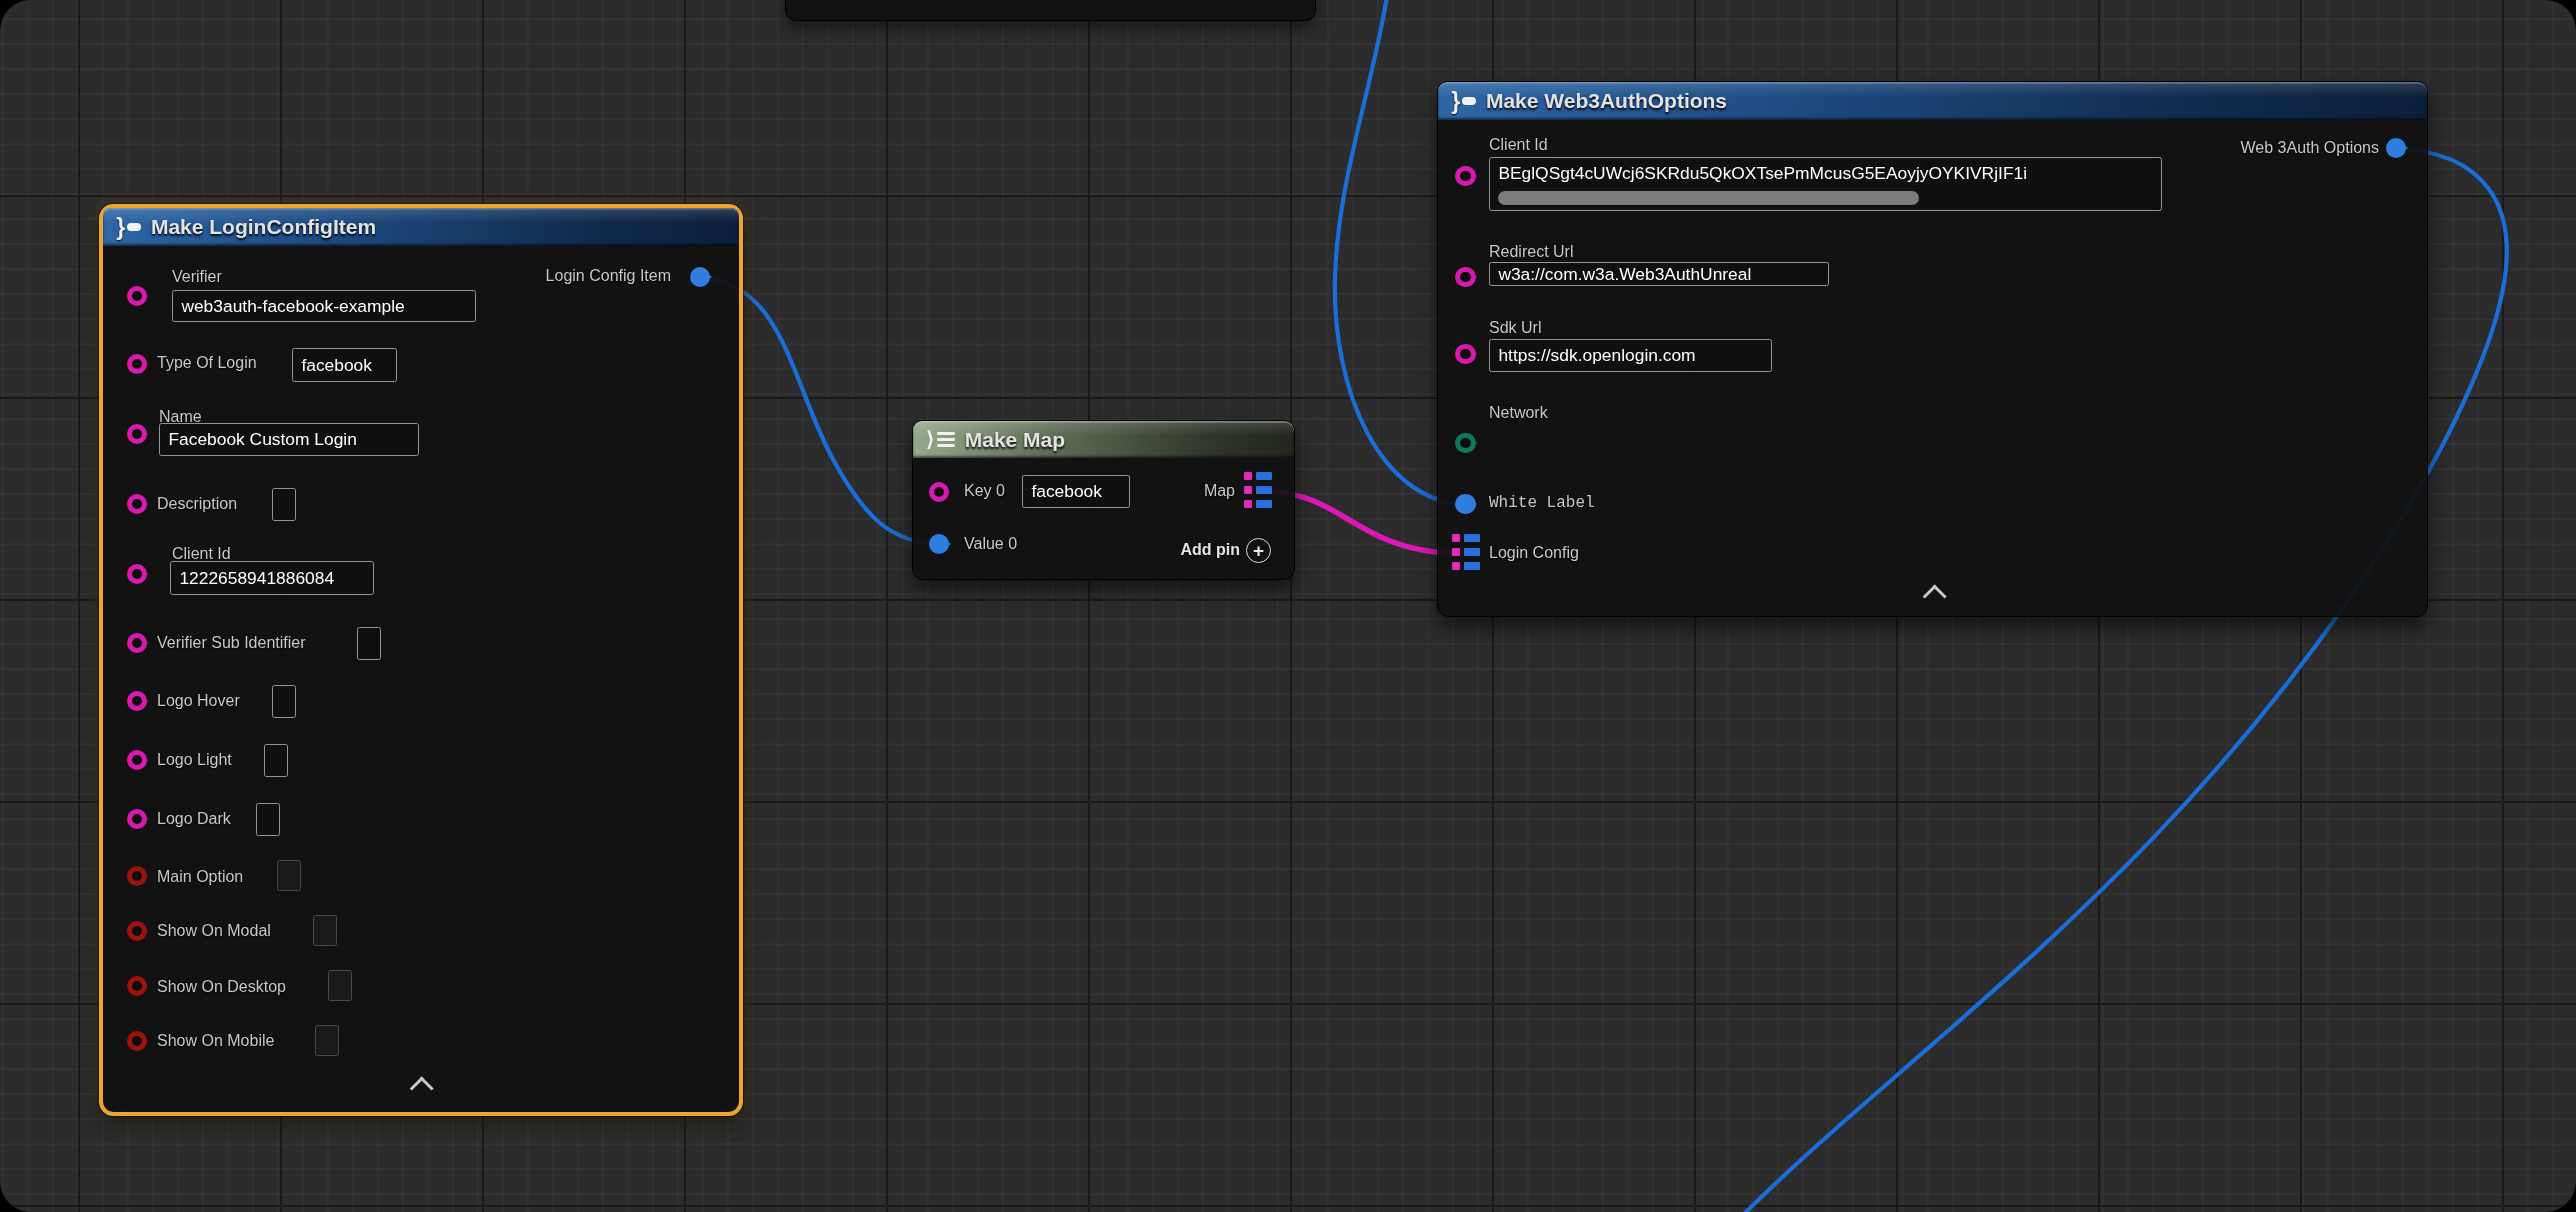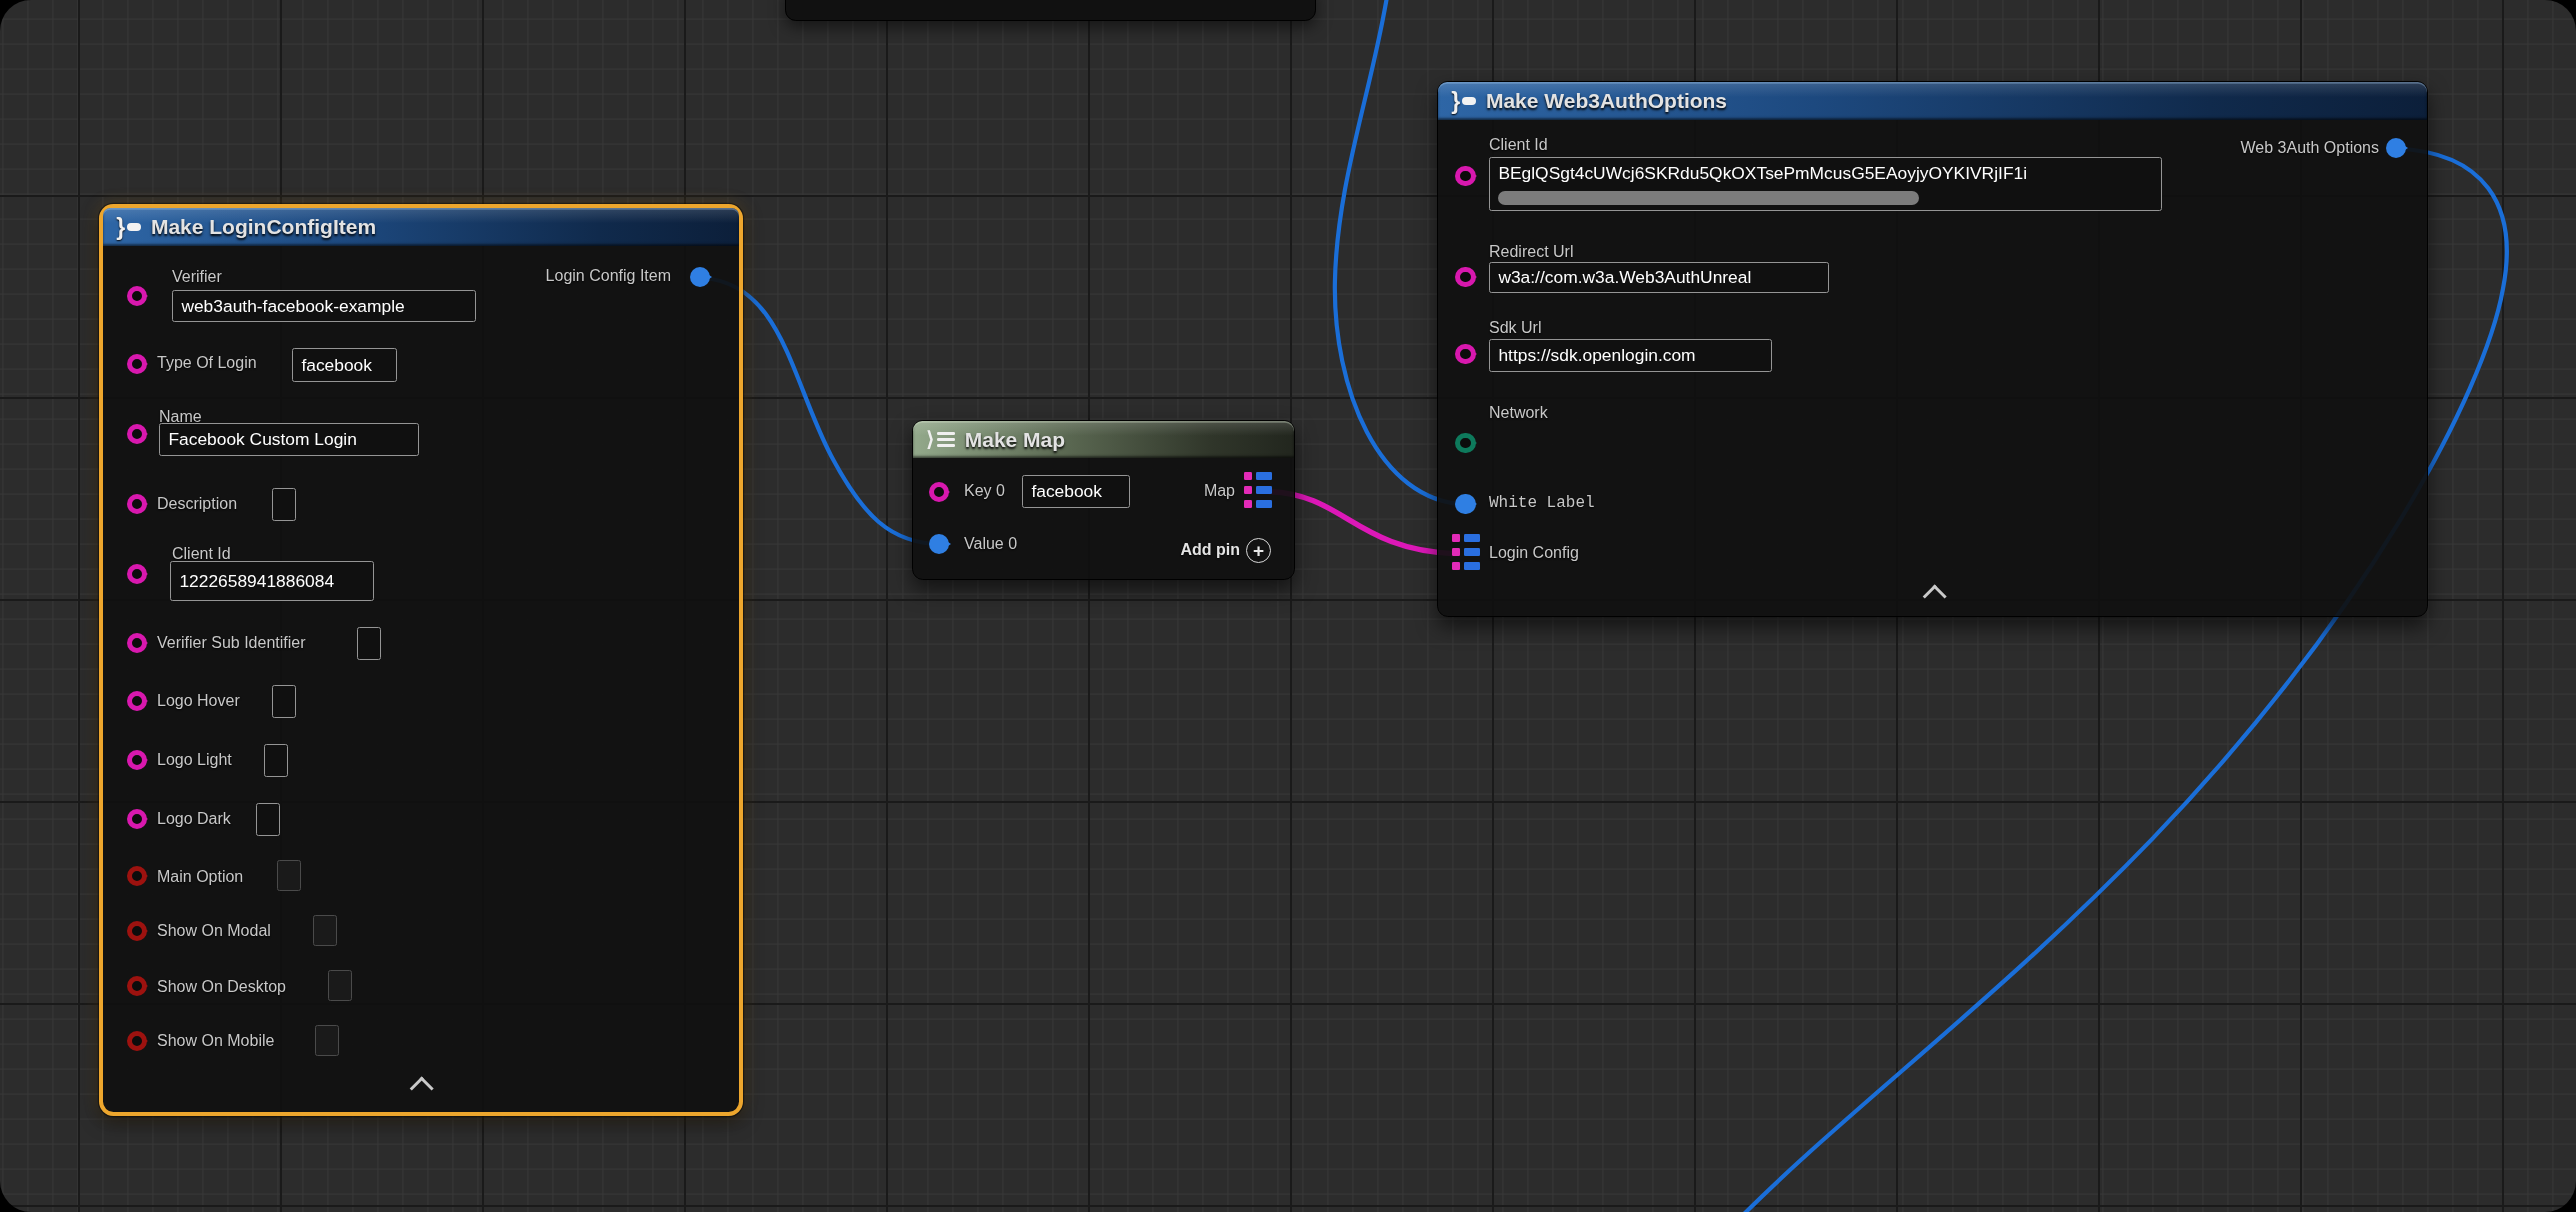--- a/index.html
+++ b/index.html
@@ -108,21 +108,21 @@
     <div class="lbl" style="left:56px;top:200px;">Name</div>
     <span class="pin hollow c-str" style="left:24px;top:216px;"></span>
     <div class="fld" style="left:56px;top:215px;width:260px;height:33px;">Facebook Custom Login</div>
 
     <span class="pin hollow c-str" style="left:24px;top:286px;"></span>
     <div class="lbl" style="left:54px;top:287px;">Description</div>
     <div class="fld empty" style="left:169px;top:280px;width:24px;height:33px;"></div>
 
     <div class="lbl" style="left:69px;top:337px;">Client Id</div>
     <span class="pin hollow c-str" style="left:24px;top:356px;"></span>
-    <div class="fld" style="left:67px;top:353px;width:204px;height:40px;">1222658941886084</div>
+    <div class="fld" style="left:67px;top:353px;width:204px;height:34px;">1222658941886084</div>
 
     <span class="pin hollow c-str" style="left:24px;top:425px;"></span>
     <div class="lbl" style="left:54px;top:426px;">Verifier Sub Identifier</div>
     <div class="fld empty" style="left:254px;top:419px;width:24px;height:33px;"></div>
 
     <span class="pin hollow c-str" style="left:24px;top:483px;"></span>
     <div class="lbl" style="left:54px;top:484px;">Logo Hover</div>
     <div class="fld empty" style="left:169px;top:477px;width:24px;height:33px;"></div>
 
     <span class="pin hollow c-str" style="left:24px;top:542px;"></span>
@@ -200,21 +200,21 @@
 
     <div class="lbl" style="left:51px;top:54px;">Client Id</div>
     <span class="pin hollow c-str" style="left:17.4px;top:84px;"></span>
     <div class="fld" style="left:51px;top:75px;width:673px;height:54px;align-items:flex-start;padding-top:4.8px;">
       <span>BEglQSgt4cUWcj6SKRdu5QkOXTsePmMcusG5EAoyjyOYKIVRjIF1i</span>
       <span class="scrollbar" style="width:421px;"></span>
     </div>
 
     <div class="lbl" style="left:51px;top:161px;">Redirect Url</div>
     <span class="pin hollow c-str" style="left:17.4px;top:185px;"></span>
-    <div class="fld" style="left:51px;top:180px;width:340px;height:31px;">w3a://com.w3a.Web3AuthUnreal</div>
+    <div class="fld" style="left:51px;top:180px;width:340px;height:24px;">w3a://com.w3a.Web3AuthUnreal</div>
 
     <div class="lbl" style="left:51px;top:237px;">Sdk Url</div>
     <span class="pin hollow c-str" style="left:17.4px;top:262px;"></span>
     <div class="fld" style="left:51px;top:257px;width:283px;height:33px;">https://sdk.openlogin.com</div>
 
     <div class="lbl" style="left:51px;top:322px;">Network</div>
     <span class="pin hollow c-enum" style="left:17.4px;top:351px;"></span>
 
     <span class="pin filled c-obj" style="left:17.4px;top:412px;"></span>
     <div class="lbl" style="left:51px;top:412px;font-family:Liberation Mono, monospace;">White Label</div>

